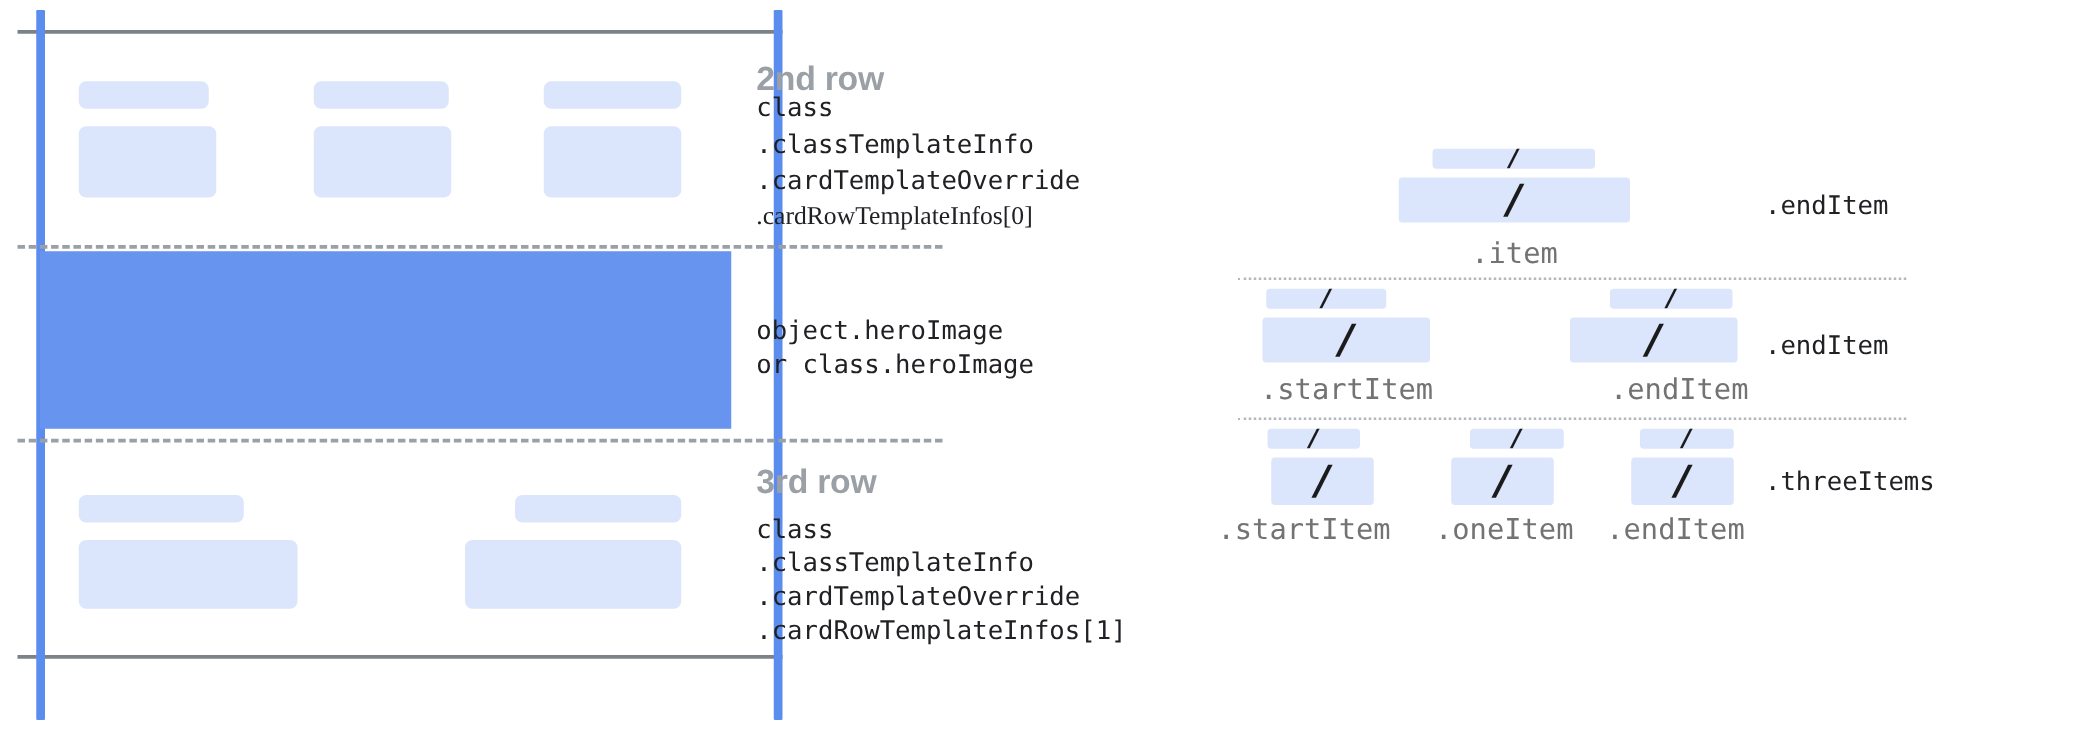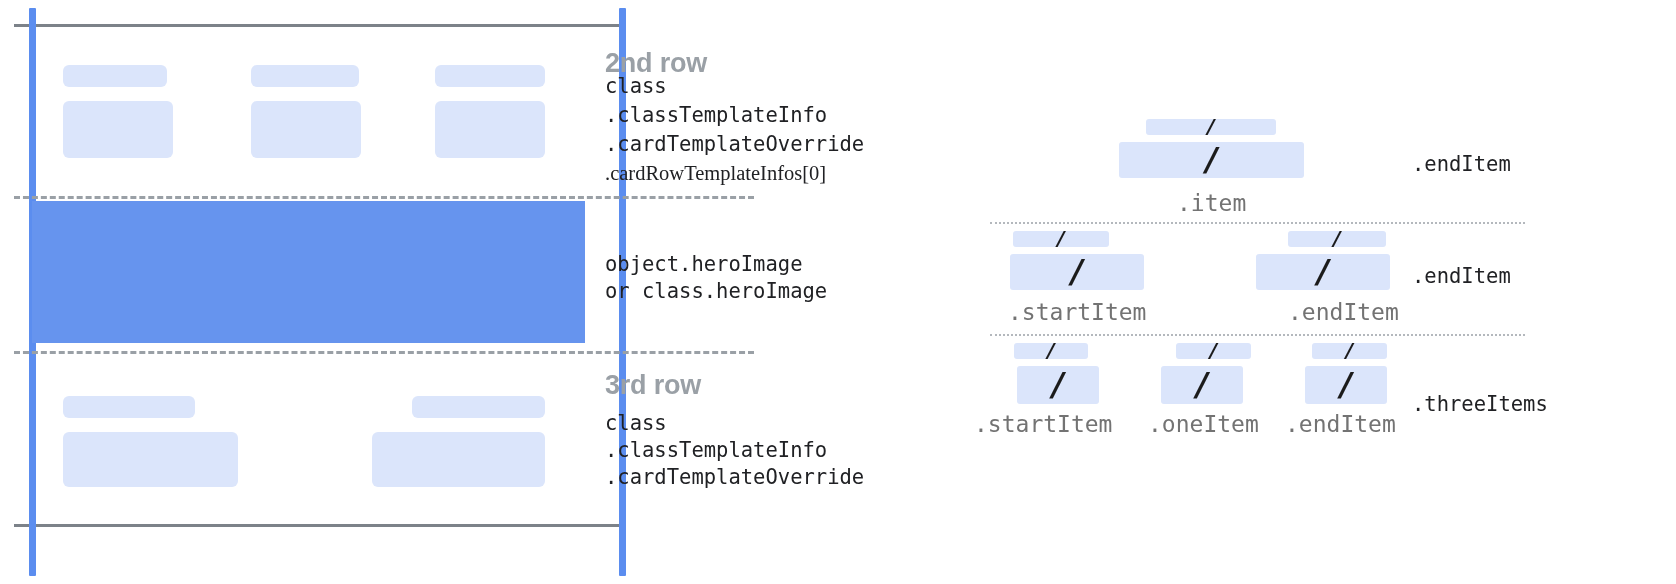--- a/index.html
+++ b/index.html
@@ -71,20 +71,21 @@
   <div class="mono" style="left:605px;top:130px;">.cardTemplateOverride</div>
   <div class="mono" style="left:605px;top:159px;font-family:Liberation Serif, serif;">.cardRowTemplateInfos[0]</div>
 
   <div class="mono" style="left:605px;top:250px;">object.heroImage</div>
   <div class="mono" style="left:605px;top:277px;">or class.heroImage</div>
 
   <div class="rowtitle" style="left:605px;top:370px;">3rd row</div>
   <div class="mono" style="left:605px;top:409px;">class</div>
   <div class="mono" style="left:605px;top:436px;">.classTemplateInfo</div>
   <div class="mono" style="left:605px;top:463px;">.cardTemplateOverride</div>
+  <div class="mono" style="left:605px;top:490px;">.cardRowTemplateInfos[1]</div>
 
   <div class="chip" style="left:1146px;top:119px;width:130px;height:16px;">
     <span class="slash" style="font-size:20px;font-style:italic;font-weight:bold;">/</span>
   </div>
   <div class="chip" style="left:1119px;top:142px;width:185px;height:36px;">
     <span class="slash" style="font-size:32px;font-style:italic;font-weight:bold;">/</span>
   </div>
   <div class="caption" style="left:1177px;top:190px;">.item</div>
   <div class="grouplabel" style="left:1412px;top:152px;">.endItem</div>
 
@@ -127,15 +128,15 @@
   <div class="caption" style="left:1148px;top:411px;">.oneItem</div>
 
   <div class="chip" style="left:1312px;top:343px;width:75px;height:16px;">
     <span class="slash" style="font-size:20px;font-style:italic;font-weight:bold;">/</span>
   </div>
   <div class="chip" style="left:1305px;top:366px;width:82px;height:38px;">
     <span class="slash" style="font-size:32px;font-style:italic;font-weight:bold;">/</span>
   </div>
   <div class="caption" style="left:1285px;top:411px;">.endItem</div>
 
-  <div class="grouplabel" style="left:1412px;top:373px;margin-top:19px;">.threeItems</div>
+  <div class="grouplabel" style="left:1412px;top:373px;">.threeItems</div>
 
 </div>
 
 </body></html>

